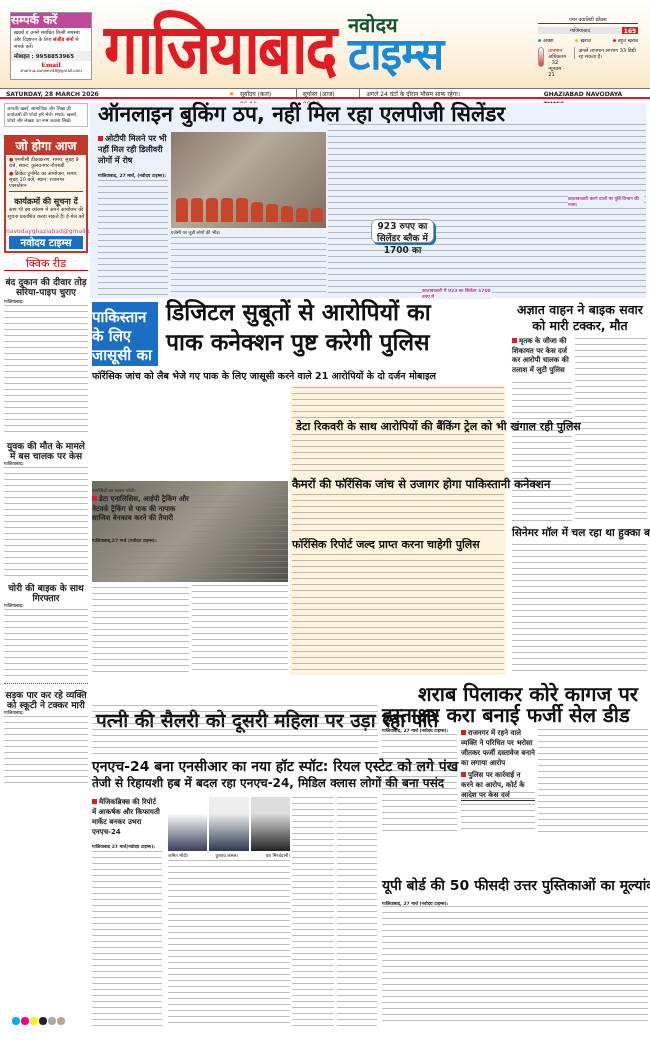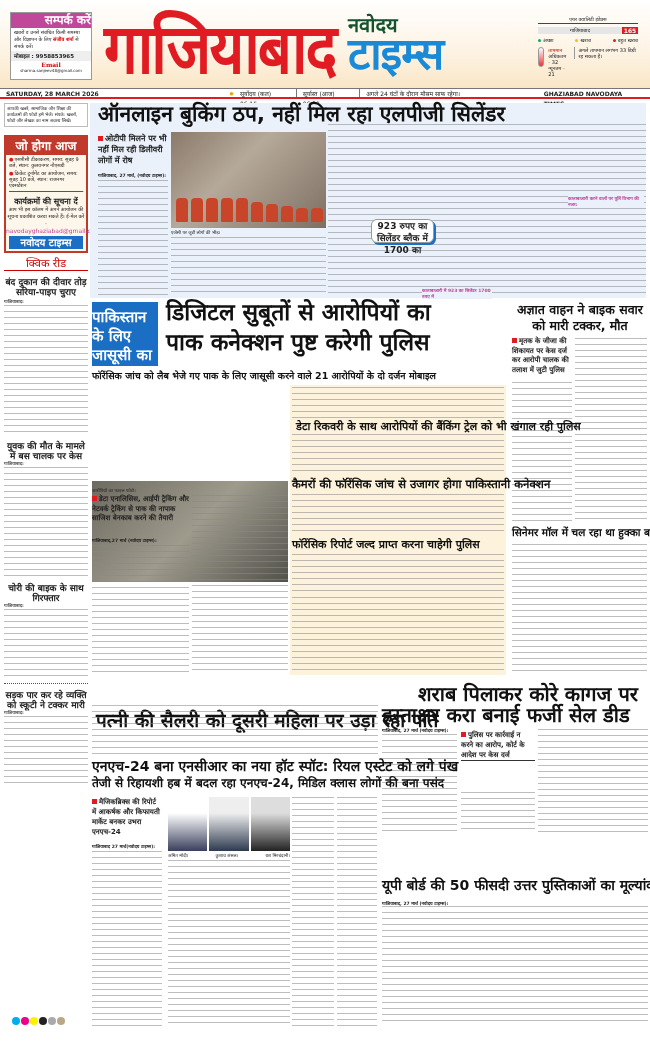--- a/index.html
+++ b/index.html
@@ -1,21 +1,21 @@
 <!DOCTYPE html>
 <html><head>
 <meta charset="utf-8">
 <style>
 *{box-sizing:border-box;margin:0;padding:0}
 body{width:650px;height:1043px;background:#fff;font-family:"DejaVu Sans",sans-serif;overflow:hidden;position:relative;color:#222}
 .abs{position:absolute}
 
 .mast{left:0;top:0;width:650px;height:88px;background:linear-gradient(180deg,#fff 0%,#fdf3e3 60%,#fae6c6 100%)}
 .contact{left:10px;top:12px;width:82px;height:68px;border:1px solid #999;background:#fff}
-.contact .hd{background:#c0479a;color:#fff;font-weight:bold;font-size:12px;text-align:right;height:15px;line-height:15px}
+.contact .hd{background:#c0479a;color:#fff;font-weight:bold;font-size:12px;text-align:left;height:15px;line-height:15px}
 .contact .tx{font-size:5px;line-height:7px;padding:1px 3px;color:#222}
 .contact .tx b{color:#d00}
 .contact .mob{background:#eee;font-size:5.5px;padding:1px 3px;font-weight:bold}
 .contact .em{color:#c00;font-size:6px;text-align:center;font-family:"DejaVu Serif",serif;font-weight:bold}
 .contact .em2{font-size:4px;text-align:center}
 .title-hi{left:104px;top:12px;font-size:60px;font-weight:bold;color:#e01b22;letter-spacing:-2px;line-height:64px;font-family:"DejaVu Sans",sans-serif;transform:scaleY(1.15);transform-origin:top left}
 .title-nav{left:348px;top:14px;font-size:20px;color:#14532d;font-weight:bold;line-height:22px}
 .title-times{left:348px;top:30px;font-size:44px;color:#1a8ad6;font-weight:bold;line-height:48px;letter-spacing:-1px}
 .aqi{left:538px;top:16px;width:100px;font-size:5px}
 .aqi .lbl{text-align:center;border-bottom:1px solid #444;padding-bottom:1px}
@@ -188,20 +188,21 @@
 <div class="abs lines" style="left:292px;top:597px;width:212px;height:76px"></div>
 
 <div class="abs h1" style="left:96px;top:710px;font-size:19px">पत्नी की सैलरी को दूसरी महिला पर उड़ा रहा पति</div>
 <div class="abs lines" style="left:92px;top:705px;width:286px;height:50px"></div>
 
 <div class="abs h1" style="left:418px;top:683px;font-size:20px">शराब पिलाकर कोरे कागज पर</div>
 <div class="abs h1" style="left:382px;top:704px;font-size:20px">हस्ताक्षर करा बनाई फर्जी सेल डीड</div>
 <div class="abs" style="left:382px;top:727px;width:75px;font-size:4.5px;font-weight:bold">गाजियाबाद, 27 मार्च (नवोदय टाइम्स):</div>
 <div class="abs lines" style="left:382px;top:734px;width:75px;height:100px"></div>
 <div class="abs" style="left:461px;top:728px;width:74px;border-bottom:1px solid #333">
+  <div class="red-sq" style="font-size:7px;font-weight:bold;line-height:10px">राजनगर में रहने वाले व्यक्ति ने परिचित पर भरोसा जीतकर फर्जी दस्तावेज बनाने का लगाया आरोप</div>
   <div class="red-sq" style="font-size:7px;font-weight:bold;line-height:10px;margin-top:2px">पुलिस पर कार्रवाई न करने का आरोप, कोर्ट के आदेश पर केस दर्ज</div>
 </div>
 <div class="abs lines" style="left:461px;top:792px;width:74px;height:42px"></div>
 <div class="abs lines" style="left:538px;top:729px;width:110px;height:104px"></div>
 
 <div class="abs h1" style="left:92px;top:759px;font-size:14px">एनएच-24 बना एनसीआर का नया हॉट स्पॉट: रियल एस्टेट को लगे पंख</div>
 <div class="abs h1" style="left:92px;top:777px;font-size:12px;font-weight:bold">तेजी से रिहायशी हब में बदल रहा एनएच-24, मिडिल क्लास लोगों की बना पसंद</div>
 <div class="abs red-sq" style="left:92px;top:797px;width:70px;font-size:7px;font-weight:bold;line-height:10px">मैजिकब्रिक्स की रिपोर्ट में आकर्षक और किफायती मार्केट बनकर उभरा एनएच-24</div>
 <div class="abs" style="left:92px;top:843px;width:70px;font-size:4.5px;font-weight:bold">गाजियाबाद 27 मार्च(नवोदय टाइम्स):</div>
 <div class="abs lines" style="left:92px;top:851px;width:70px;height:175px"></div>

